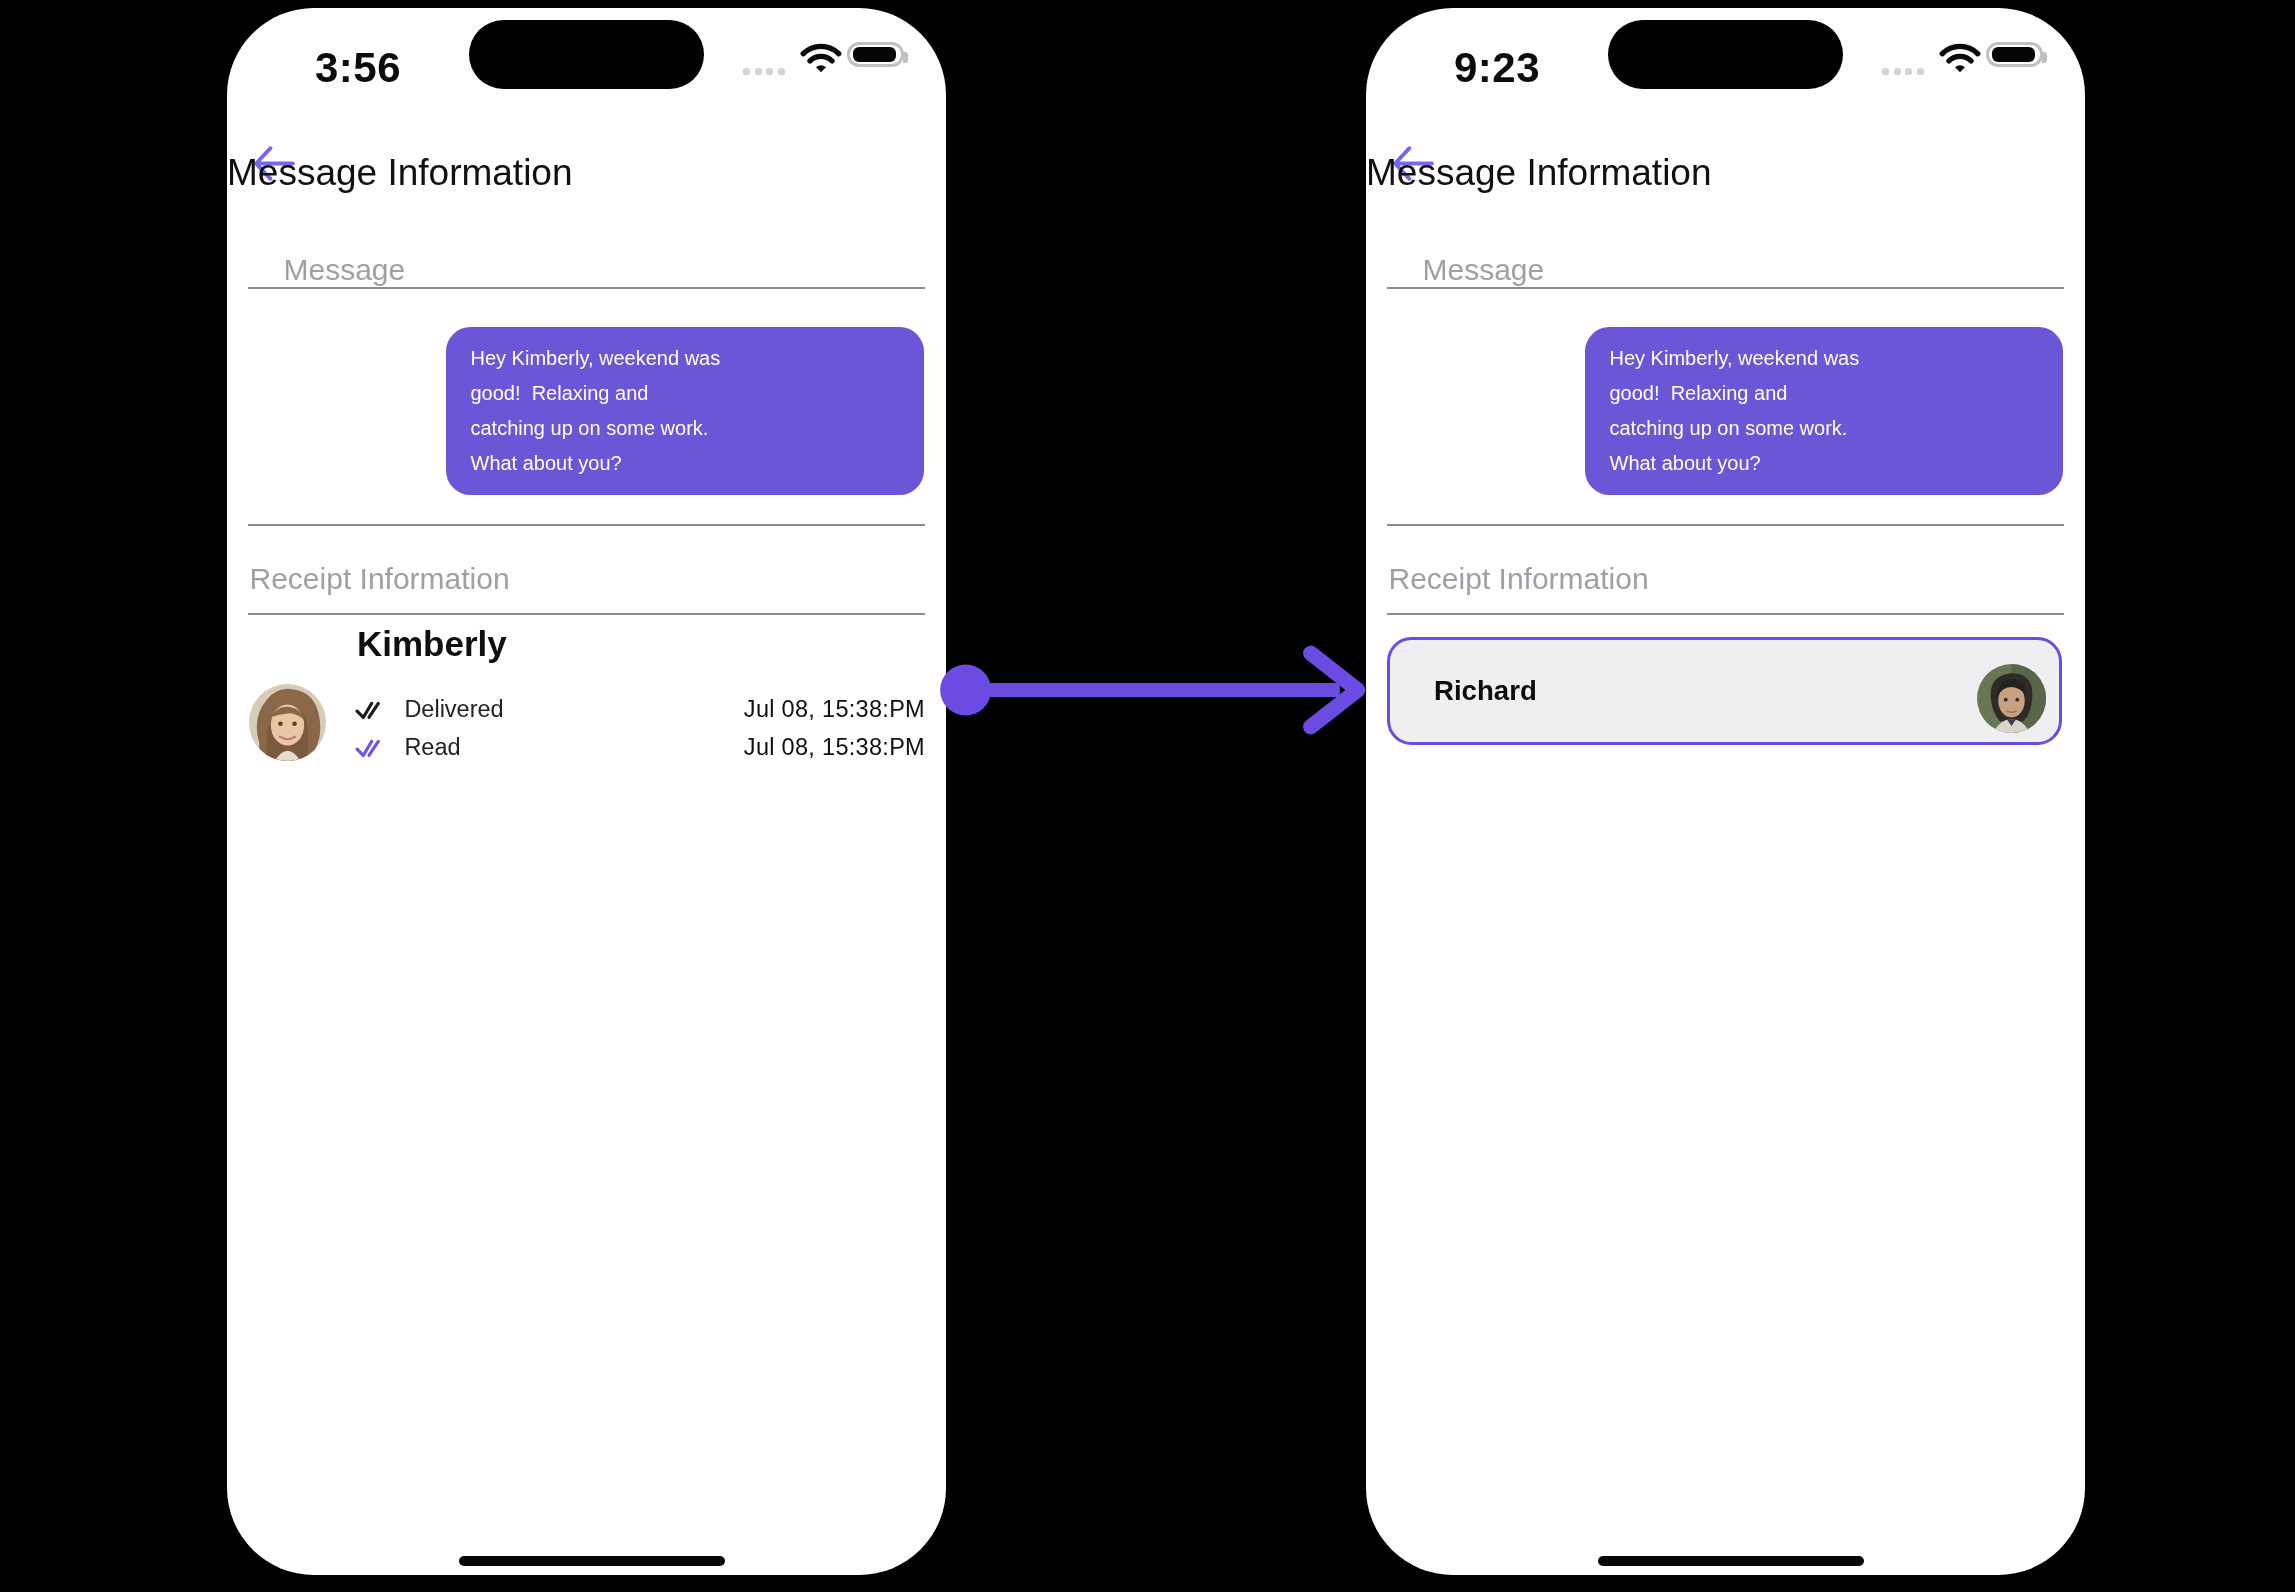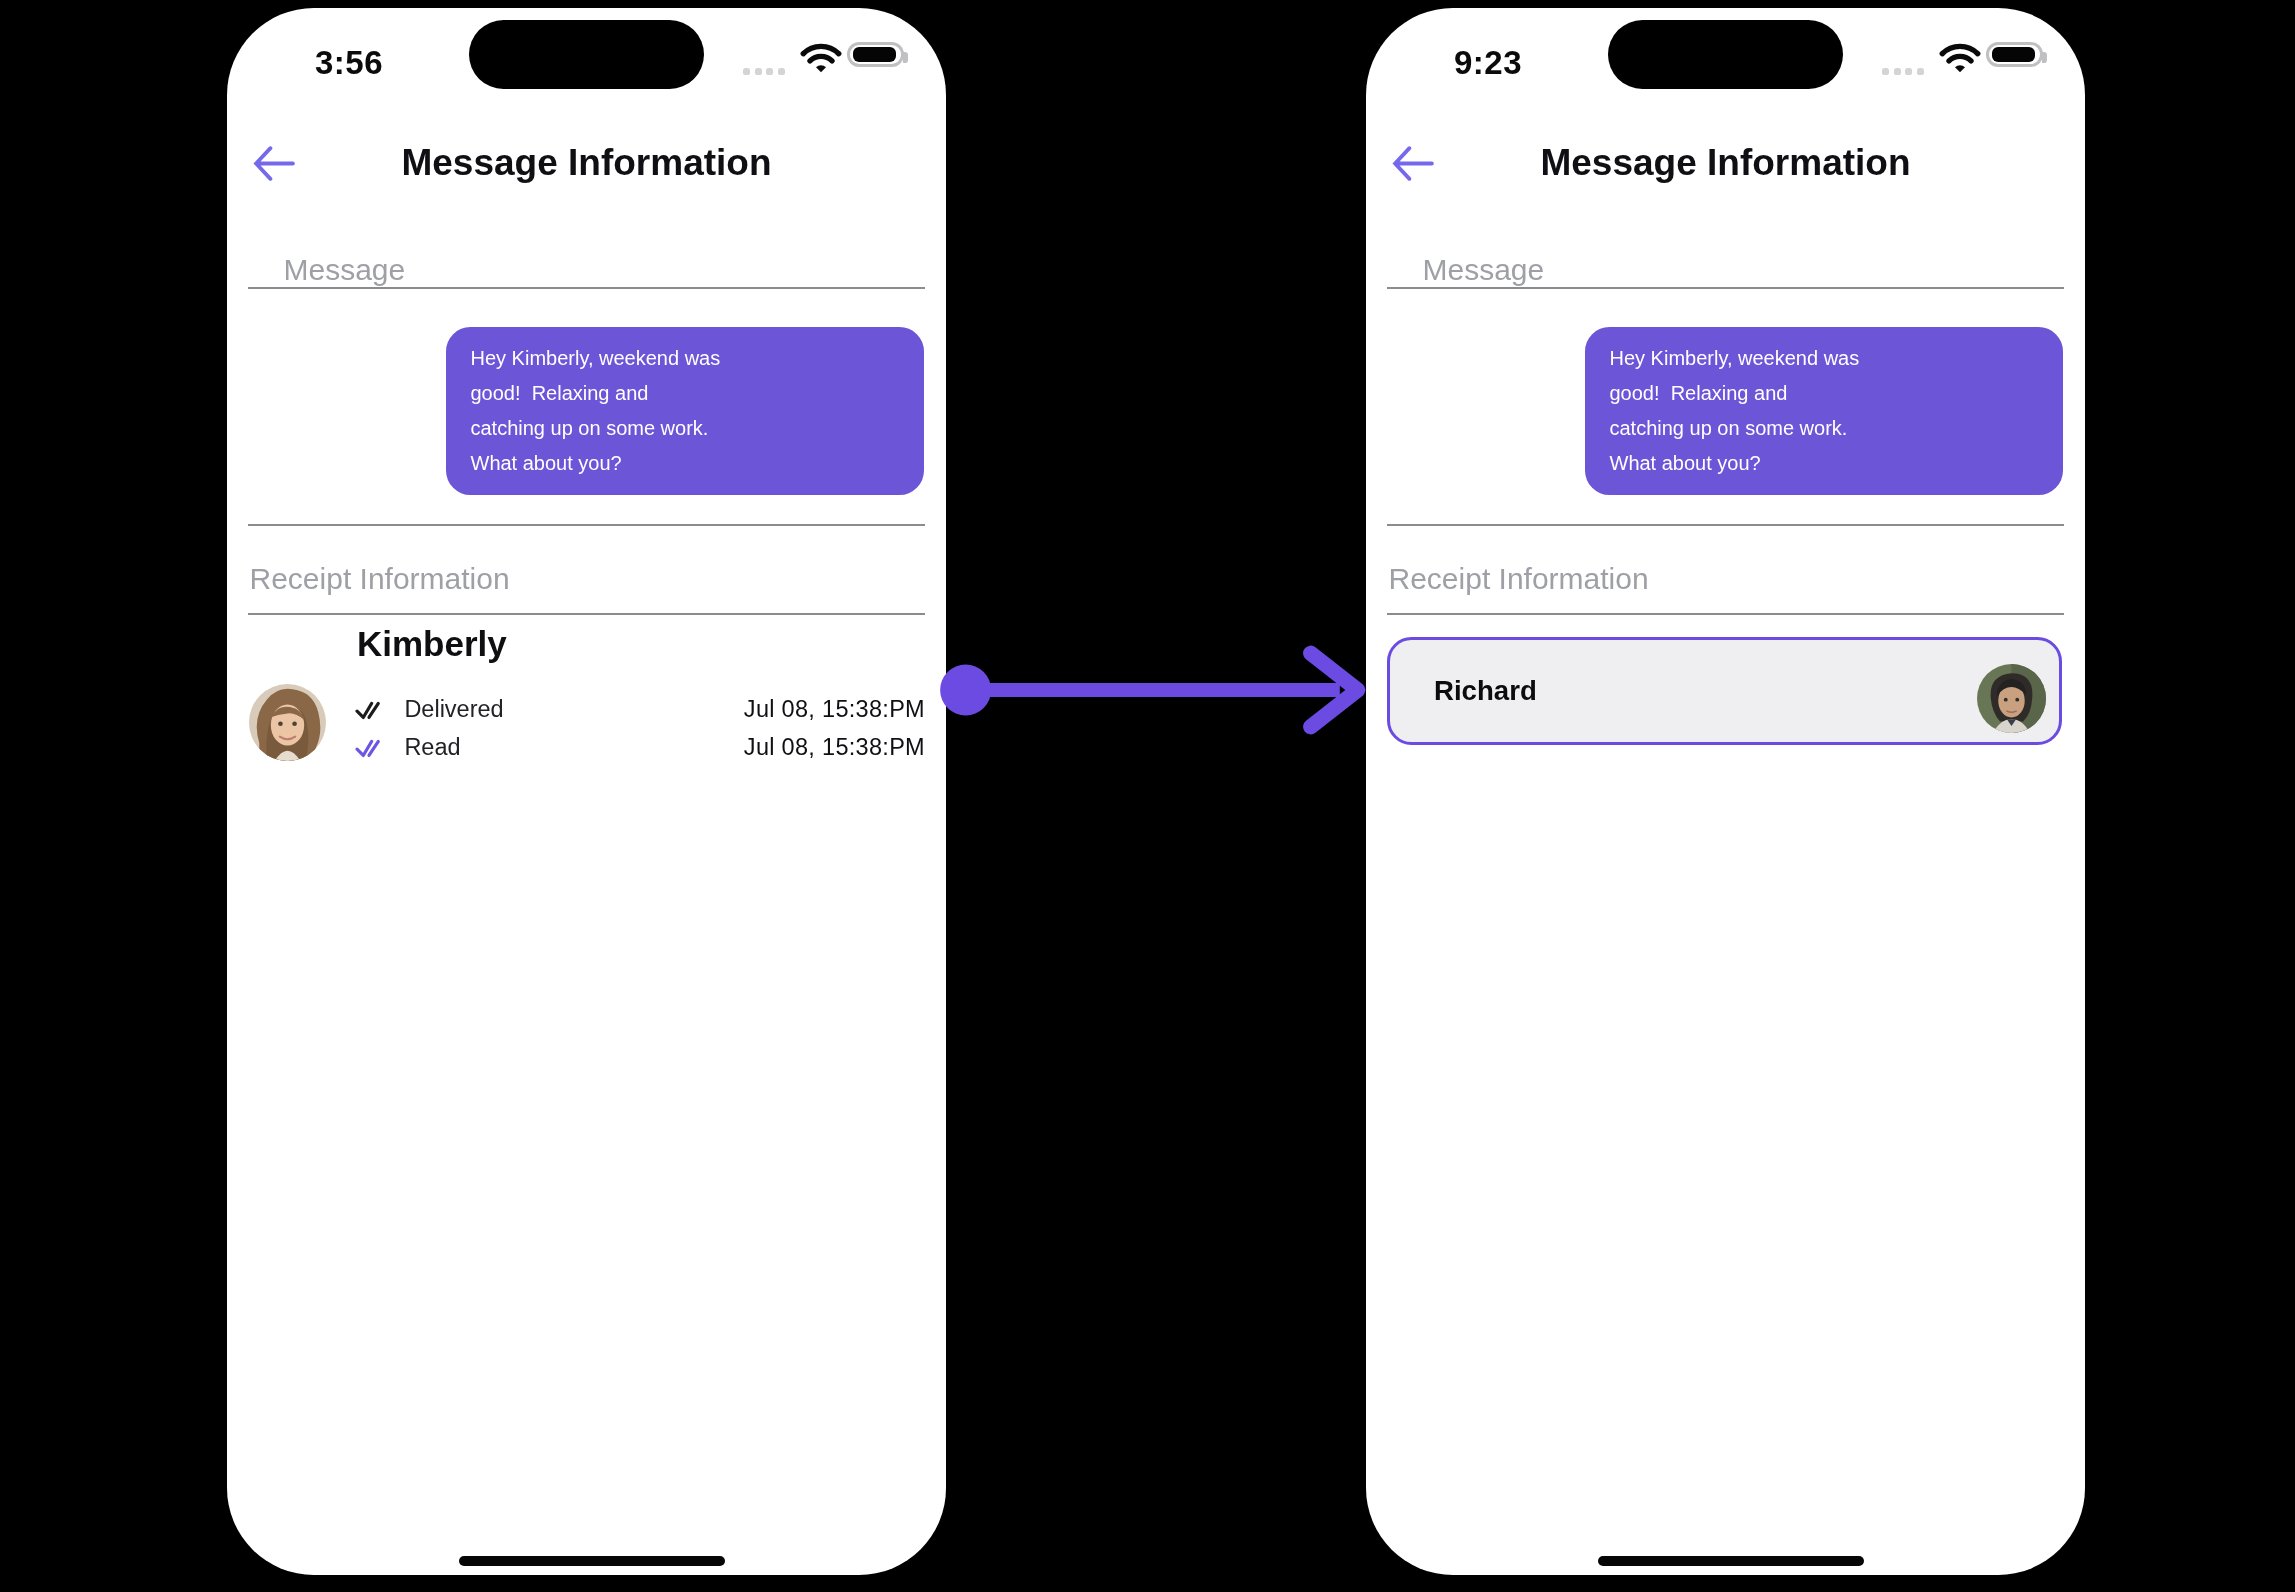--- a/index.html
+++ b/index.html
@@ -4,32 +4,32 @@
 <style>
   html,body{margin:0;padding:0;background:#000;}
   .stage{position:relative;width:2295px;height:1593px;background:#000;overflow:hidden;
          font-family:"Liberation Sans", sans-serif;}
   .phone{position:absolute;top:7.7px;width:719px;height:1567px;background:#fff;border-radius:87px;}
   .phone-left{left:227px;}
   .phone-right{left:1366px;}
 
   
   .dynamic-island{position:absolute;left:242px;top:12.8px;width:235px;height:69px;background:#000;border-radius:36px;}
-  .status-time{position:absolute;left:88px;top:36px;font-size:33px;font-weight:600;color:#0b0b0b;letter-spacing:0.5px;}
+  .status-time{position:absolute;left:88px;top:36px;font-size:42px;font-weight:600;color:#0b0b0b;letter-spacing:0.5px;}
   .status-icons{position:absolute;left:516px;top:34px;width:168px;height:34px;}
   .signal-dots{position:absolute;left:0;bottom:1px;display:flex;gap:4.6px;}
   .signal-dots i{width:7.1px;height:7.1px;border-radius:2.6px;background:#d4d4d6;}
   .wifi{position:absolute;left:56px;top:0;}
   .battery{position:absolute;right:7.1px;top:0;width:57px;height:25.5px;border:3.1px solid #c0c0c2;border-radius:12.2px;box-sizing:border-box;}
   .battery-fill{position:absolute;left:2.6px;top:2.6px;bottom:2.6px;width:86%;background:#050505;border-radius:6.1px;}
   .battery-nub{position:absolute;right:-7.1px;top:7.7px;width:4.6px;height:10.2px;background:#c0c0c2;border-radius:0 3.1px 3.1px 0;}
 
   
   .back-btn{position:absolute;left:23.5px;top:134px;width:46px;height:43px;cursor:pointer;}
-  .header-title{position:absolute;left:0;right:0;top:134px;text-align:center;font-size:37px;font-weight:700;color:#101014;}
+  .header-title{position:absolute;left:0;right:0;top:144px;text-align:left;font-size:37px;font-weight:400;color:#101014;}
 
   
   .section-label{position:absolute;left:22.5px;font-size:30px;color:#9ea0a6;}
   .label-message{top:245px;margin-left:34px;}
   .label-receipt{top:554px;}
   .divider{position:absolute;left:21px;right:21px;height:2.6px;background:#8b8b90;}
   .div-1{top:279px;}
   .div-2{top:516px;}
   .div-3{top:605px;}
 

